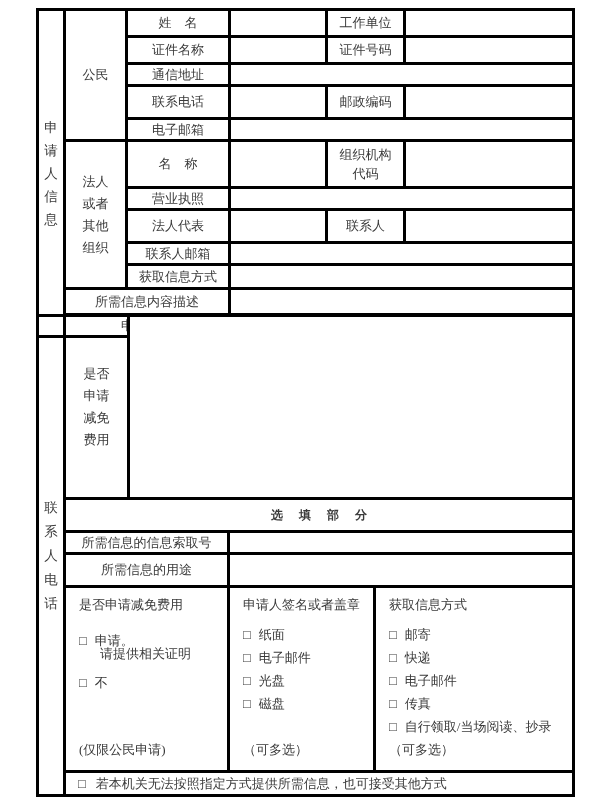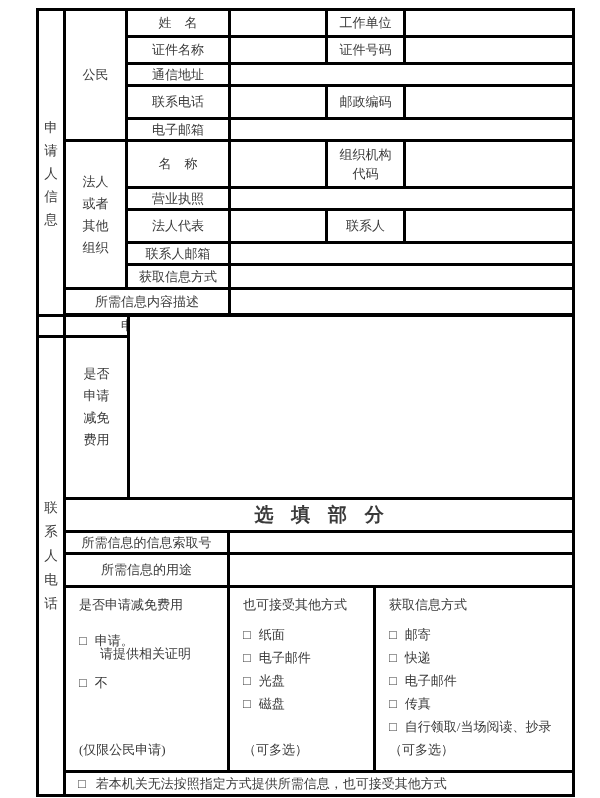--- a/index.html
+++ b/index.html
@@ -19,21 +19,21 @@
   .tbl-top{top:8px;}
   .tbl-bottom{top:314px;}
   .r27{height:27px}.r26{height:26px}.r24{height:24px}.r23{height:33px}.r22{height:22px}
   .r47{height:47px}.r183{height:183px}.r182{height:182px}
   td.lbl{text-align:center;}
   td.vband{text-align:center;}
   .vtext{width:15px;margin:2px auto;word-break:break-all;line-height:23px;text-align:center;font-size:13.5px;}
   .vtext-b{line-height:24px;}
   .wrap2{width:30px;margin:0 auto;word-break:break-all;line-height:22px;text-align:center;}
   .wrap4{width:56px;margin:0 auto;word-break:break-all;line-height:19px;}
-  .opt-header{text-align:center;font-weight:bold;word-spacing:13px;font-size:19px;}
+  .opt-header{text-align:center;font-weight:bold;word-spacing:13px;font-size:12px;}
   .cb-col{display:flex;flex-direction:column;box-sizing:border-box;height:182px;padding:9px 6px 13px 13px;text-align:left;}
   .cb-title{line-height:15px;margin-bottom:6px;}
   .cb-item{line-height:13px;margin-top:10px;white-space:nowrap;}
   .cb-item-wide{margin-top:16px;}
   .cb{display:inline-block;margin-right:8px;}
   .cb-indent{line-height:13px;padding-left:21px;}
   .cb-foot{margin-top:auto;line-height:14px;}
   .note-row{display:flex;align-items:center;padding-left:12px;height:100%;}
   .note-row .cb{margin-right:10px;}
   td.fillable{background:#ffffff;}
@@ -161,21 +161,21 @@
           </div>
           <div class="cb-indent">请提供相关证明</div>
           <div class="cb-item cb-item-wide">
             <span class="cb">□</span><span>不</span>
           </div>
           <div class="cb-foot">(仅限公民申请)</div>
         </div>
       </td>
       <td>
         <div class="cb-col">
-          <div class="cb-title">也可接受其他方式</div>
+          <div class="cb-title">申请人签名或者盖章</div>
           <div class="cb-item">
             <span class="cb">□</span><span>纸面</span>
           </div>
           <div class="cb-item">
             <span class="cb">□</span><span>电子邮件</span>
           </div>
           <div class="cb-item">
             <span class="cb">□</span><span>光盘</span>
           </div>
           <div class="cb-item">

